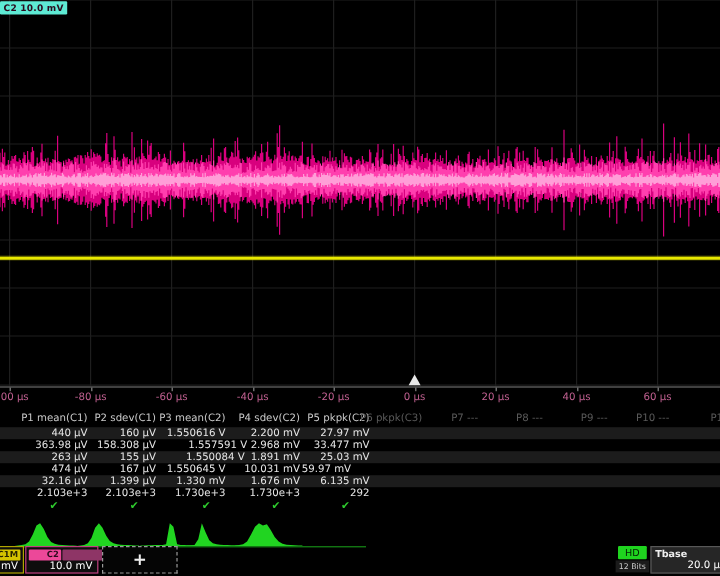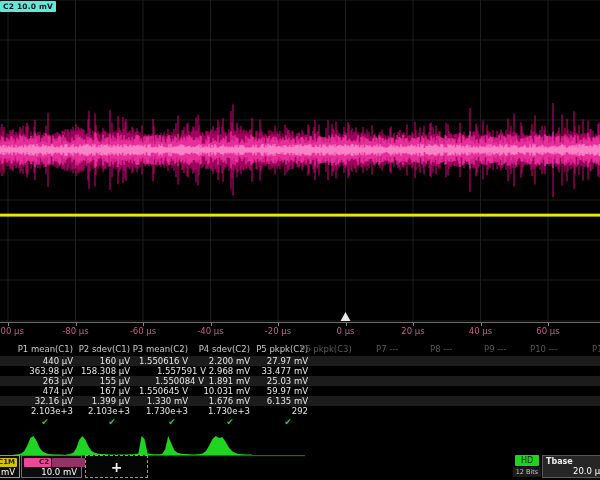--- a/index.html
+++ b/index.html
@@ -115,21 +115,21 @@
       <div class="m-cell" style="left: 236px; top: 24px;">33.477 mV</div>
       <div class="m-cell" style="left: 1px; top: 34px;">263 µV</div>
       <div class="m-cell" style="left: 58px; top: 34px;">155 µV</div>
       <div class="m-cell" style="left: 116px; top: 34px; margin-left: 16px;">1.550084 V</div>
       <div class="m-cell" style="left: 178px; top: 34px;">1.891 mV</div>
       <div class="m-cell" style="left: 236px; top: 34px;">25.03 mV</div>
       <div class="m-cell" style="left: 1px; top: 44px;">474 µV</div>
       <div class="m-cell" style="left: 58px; top: 44px;">167 µV</div>
       <div class="m-cell" style="left: 116px; top: 44px;">1.550645 V</div>
       <div class="m-cell" style="left: 178px; top: 44px;">10.031 mV</div>
-      <div class="m-cell" style="left: 236px; top: 44px;">59.97 mV</div>
+      <div class="m-cell" style="left: 236px; top: 44px; text-align: center;">59.97 mV</div>
       <div class="m-cell" style="left: 1px; top: 54px;">32.16 µV</div>
       <div class="m-cell" style="left: 58px; top: 54px;">1.399 µV</div>
       <div class="m-cell" style="left: 116px; top: 54px;">1.330 mV</div>
       <div class="m-cell" style="left: 178px; top: 54px;">1.676 mV</div>
       <div class="m-cell" style="left: 236px; top: 54px;">6.135 mV</div>
       <div class="m-cell" style="left: 1px; top: 64px;">2.103e+3</div>
       <div class="m-cell" style="left: 58px; top: 64px;">2.103e+3</div>
       <div class="m-cell" style="left: 116px; top: 64px;">1.730e+3</div>
       <div class="m-cell" style="left: 178px; top: 64px;">1.730e+3</div>
       <div class="m-cell" style="left: 236px; top: 64px;">292</div>

